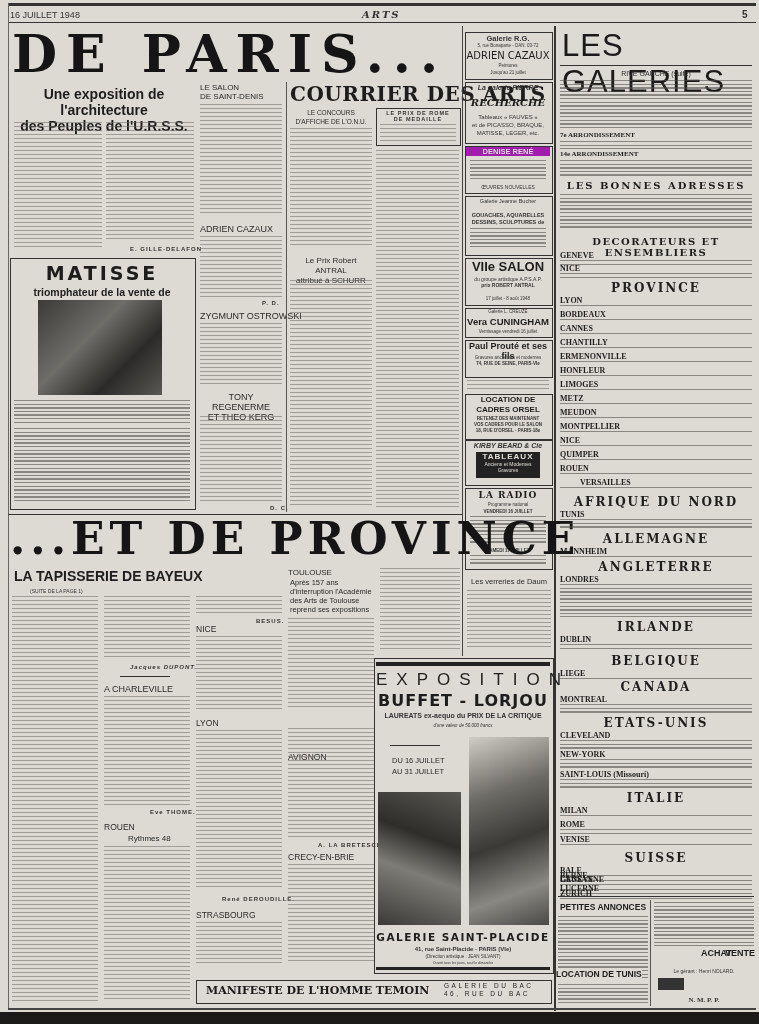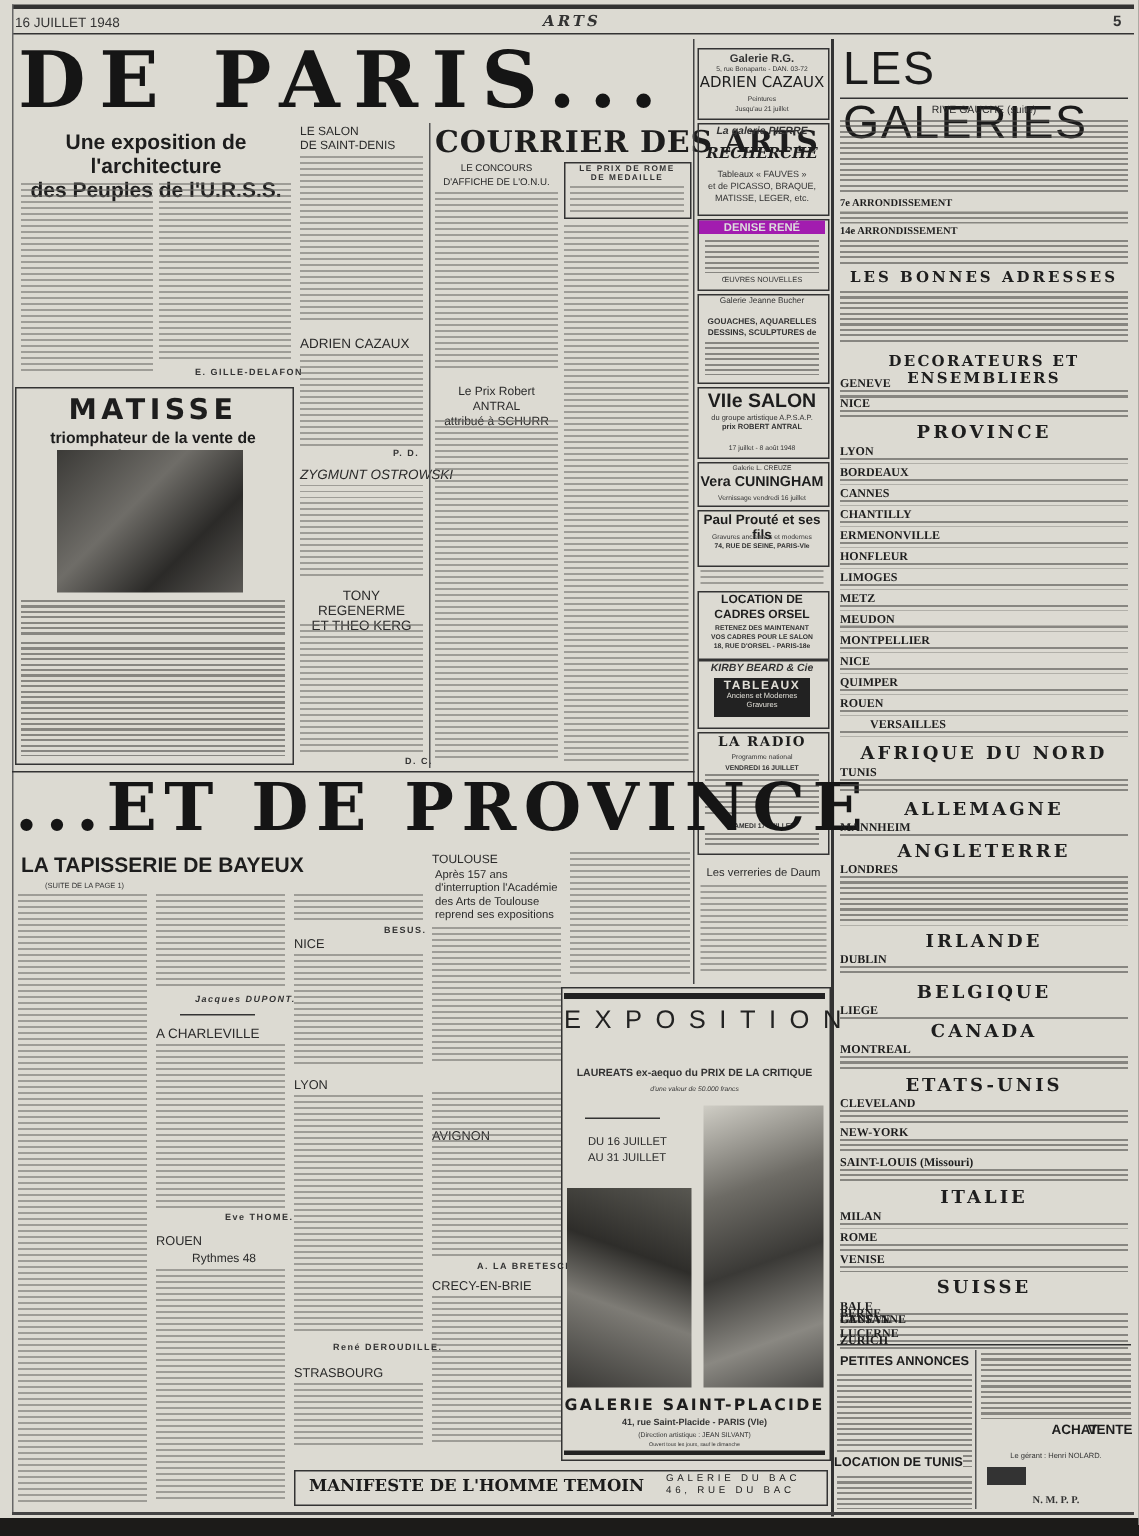--- a/index.html
+++ b/index.html
@@ -47,21 +47,21 @@
   <div class="abs sub" style="left:200px;top:83px;font-size:8px;line-height:9px;">
     <div>LE SALON</div>
     <div>DE SAINT-DENIS</div>
   </div>
   <div class="fill" style="left:200px;top:104px;width:82px;height:110px;"></div>
 
   <div class="abs sub" style="left:200px;top:224px;font-size:9px;">ADRIEN CAZAUX</div>
   <div class="fill" style="left:200px;top:236px;width:82px;height:62px;"></div>
   <div class="abs sig" style="left:262px;top:300px;">P. D.</div>
 
-  <div class="abs sub" style="left:200px;top:311px;font-size:9px;font-style:italic;">ZYGMUNT OSTROWSKI</div>
+  <div class="abs sub" style="left:200px;top:311px;font-size:9px;">ZYGMUNT OSTROWSKI</div>
   <div class="fill" style="left:200px;top:323px;width:82px;height:62px;"></div>
 
   <div class="abs sub center" style="left:200px;top:392px;width:82px;font-size:9px;line-height:10px;">
     <div>TONY REGENERME</div>
     <div>ET THEO KERG</div>
   </div>
   <div class="fill" style="left:200px;top:416px;width:82px;height:88px;"></div>
   <div class="abs sig" style="left:270px;top:505px;">D. C.</div>
 
   <div class="box" style="left:10px;top:258px;width:184px;height:250px;border-width:1px;"></div>
@@ -214,20 +214,21 @@
   <div class="abs sig" style="left:318px;top:842px;">A. LA BRETESCHE.</div>
 
   <div class="abs sub" style="left:288px;top:852px;font-size:8.5px;">CRECY-EN-BRIE</div>
   <div class="fill" style="left:288px;top:864px;width:86px;height:100px;"></div>
 
   <div class="fill" style="left:380px;top:568px;width:80px;height:84px;"></div>
 
   <div class="box" style="left:374px;top:658px;width:178px;height:314px;border-width:1px;"></div>
   <div class="rule" style="left:376px;top:662px;width:174px;height:4px;background:#222;"></div>
   <div class="abs center" style="left:376px;top:670px;width:174px;font-family:'Liberation Sans',sans-serif;font-size:17px;letter-spacing:9px;color:#222;">EXPOSITION</div>
+  <div class="abs headsans center" style="left:376px;top:691px;width:174px;font-size:16px;letter-spacing:1px;">BUFFET - LORJOU</div>
   <div class="abs small center" style="left:376px;top:712px;width:174px;font-size:7px;font-weight:bold;">LAUREATS ex-aequo du PRIX DE LA CRITIQUE</div>
   <div class="abs small center" style="left:376px;top:723px;width:174px;font-size:4.5px;font-style:italic;">d'une valeur de 50.000 francs</div>
   <div class="rule" style="left:390px;top:745px;width:50px;height:1px;"></div>
   <div class="abs sub" style="left:392px;top:755px;font-size:7.5px;line-height:11px;">
     <div>DU 16 JUILLET</div>
     <div>AU 31 JUILLET</div>
   </div>
   <div class="photo" style="left:469px;top:737px;width:80px;height:188px;background:linear-gradient(160deg,#cfcdc5,#6d6b65 30%,#3a3936 55%,#8a8882 80%,#4a4946);"></div>
   <div class="photo" style="left:378px;top:792px;width:83px;height:133px;background:linear-gradient(200deg,#585751,#2e2d2a 35%,#7e7c76 60%,#3b3a37);"></div>
   <div class="abs headsans center" style="left:376px;top:931px;width:174px;font-size:10.5px;letter-spacing:1.5px;">GALERIE SAINT-PLACIDE</div>

